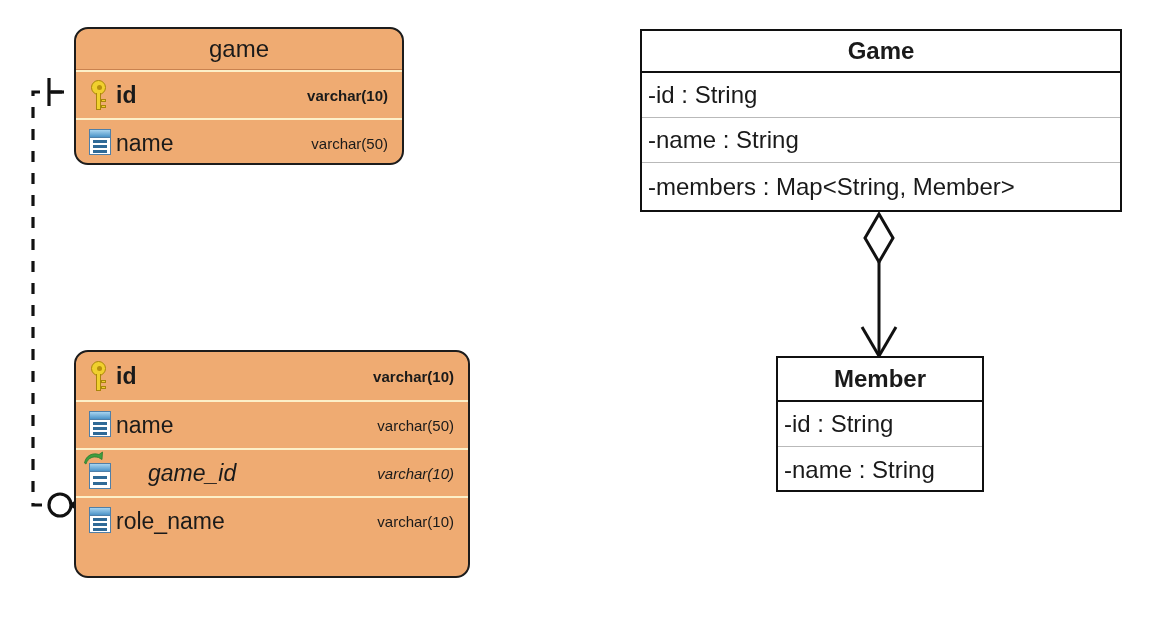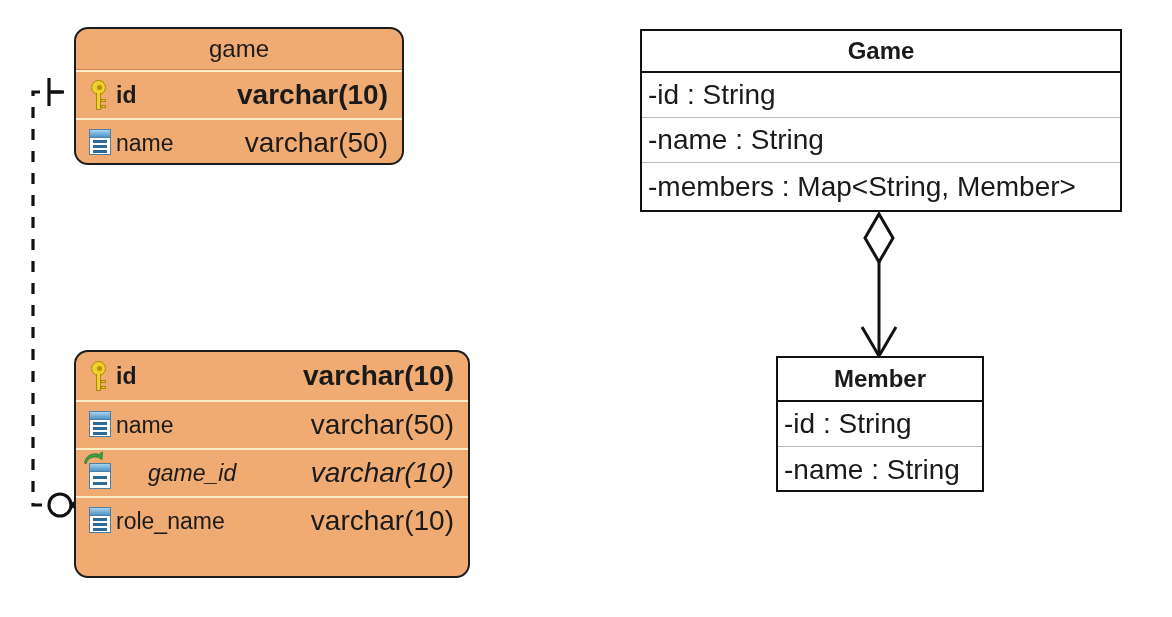--- a/index.html
+++ b/index.html
@@ -57,21 +57,21 @@
     height: 48px;
     position: relative;
     margin-left: 6px;
   }
   .er-col-name {
     font-size: 23px;
     white-space: nowrap;
     flex: 0 0 auto;
   }
   .er-col-type {
-    font-size: 28px;
+    font-size: 15px;
     white-space: nowrap;
     position: absolute;
     right: 14px;
   }
   .pk .er-col-name, .pk .er-col-type { font-weight: bold; }
   .fk .er-col-name, .fk .er-col-type { font-style: italic; margin-left: 32px; }
 
   
   .ico-key {
     position: absolute;
@@ -156,21 +156,21 @@
   }
   .uml-name {
     text-align: center;
     font-size: 24px;
     font-weight: bold;
     border-bottom: 2px solid #101010;
     box-sizing: border-box;
     white-space: nowrap;
   }
   .uml-attr {
-    font-size: 28px;
+    font-size: 24px;
     padding-left: 6px;
     box-sizing: border-box;
     border-bottom: 1px solid #b9b9b9;
     white-space: nowrap;
     display: flex;
     align-items: center;
   }
   .uml-attr:last-child { border-bottom: none; }
 
   svg { overflow: visible; }

